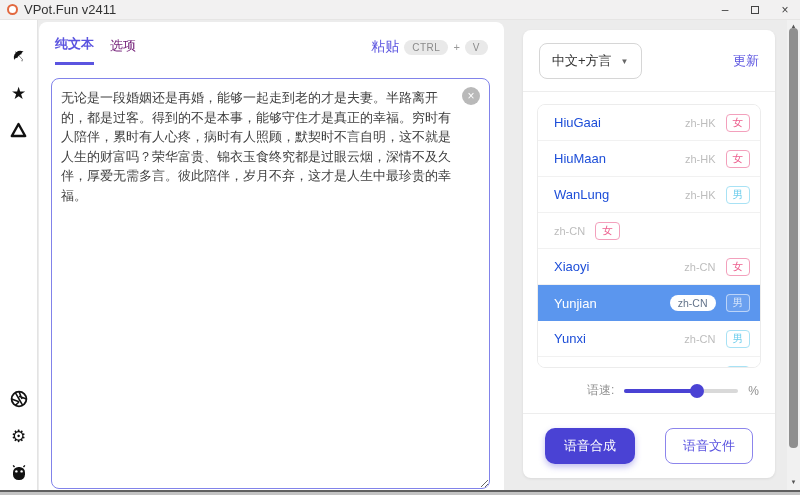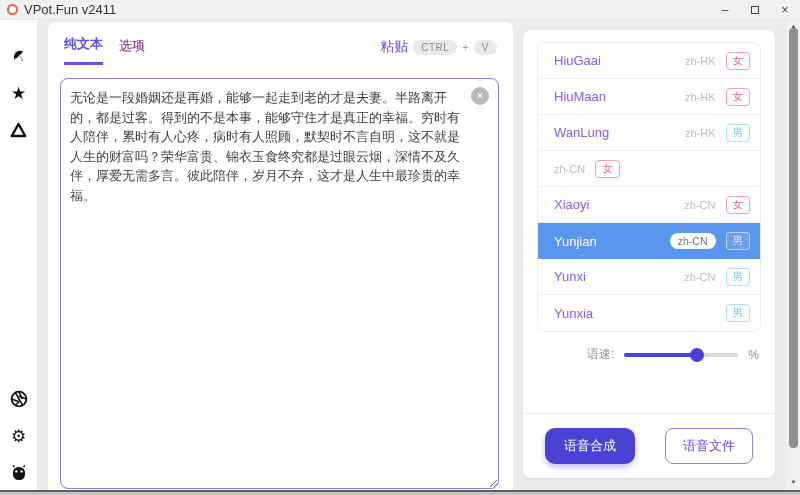--- a/index.html
+++ b/index.html
@@ -27,21 +27,21 @@
   .side-group { display:flex; flex-direction:column; align-items:center; gap:17px; }
   .side-icon { width:20px; height:20px; display:flex; align-items:center; justify-content:center;
                color:#111; }
   .umbrella { font-size:16px; transform:rotate(-42deg); }
   .star { font-size:17px; }
   .gear { font-size:17px; }
 
   .main { flex:1; position:relative; background:#ececec; }
 
   
-  .editor-card { position:absolute; left:10px; top:2px; width:465px; bottom:0;
+  .editor-card { position:absolute; left:1px; top:2px; width:465px; bottom:0;
                  background:#fff; border-radius:8px 8px 0 0; }
   .tabbar { display:flex; align-items:center; padding:12px 16px 0 16px; height:44px; }
   .tab { font-size:13px; cursor:pointer; padding-bottom:9px; }
   .tab.active { color:var(--accent); font-weight:bold; border-bottom:3px solid var(--accent); }
   .tab.inactive { color:#701a75; margin-left:16px; }
   .paste-group { margin-left:auto; display:flex; align-items:center; gap:5px; padding-bottom:6px; }
   .paste-label { color:var(--accent); font-size:14px; cursor:pointer; }
   .key-pill { background:#e9e9e9; color:#8a8a8a; font-size:10px; border-radius:9px;
               padding:2px 8px; letter-spacing:.5px; }
   .plus { color:#9a9a9a; font-size:11px; }
@@ -66,21 +66,21 @@
                  font-size:13px; color:#333; cursor:pointer;
                  font-family:"Liberation Sans","DejaVu Sans",sans-serif; }
   .caret { font-size:8px; color:#666; }
   .refresh-link { color:var(--accent); font-size:13px; cursor:pointer; text-decoration:none; }
 
   .voice-list { margin:12px 14px 4px 14px; border:1px solid #ececec; border-radius:8px;
                 overflow:hidden; }
   .voice-row { height:36px; display:flex; align-items:center; padding:0 10px 0 16px;
                border-bottom:1px solid #f1f1f1; background:#fff; cursor:pointer; }
   .voice-row:last-child { border-bottom:none; }
-  .voice-name { flex:1; font-size:13px; color:#8b5cf6; }
+  .voice-name { flex:1; font-size:13px; color:#1d4ed8; }
   .voice-locale { font-size:11px; color:#bdbdbd; margin-right:10px; }
   .gender-badge { font-size:10.5px; padding:1px 6px; border-radius:4px; border:1px solid; }
   .gender-female { color:var(--female); border-color:#f3a0bc; }
   .gender-male { color:var(--male); border-color:#a8e2f5; }
   .voice-row.selected { background:var(--selected); border-bottom:none; }
   .voice-row.selected .voice-name { color:#fff; }
   .voice-row.selected .voice-locale { background:#fff; color:#64748b; border-radius:9px;
                                       padding:2px 8px; font-size:10.5px; }
   .voice-row.selected .gender-badge { color:rgba(255,255,255,.72); border-color:rgba(255,255,255,.55);
                                       background:rgba(255,255,255,.10); }
@@ -177,20 +177,27 @@
             <span class="key-pill">V</span>
           </div>
         </div>
         <div class="textarea-wrap">
           <textarea class="main-textarea" spellcheck="false" style="">无论是一段婚姻还是再婚，能够一起走到老的才是夫妻。半路离开的，都是过客。得到的不是本事，能够守住才是真正的幸福。穷时有人陪伴，累时有人心疼，病时有人照顾，默契时不言自明，这不就是人生的财富吗？荣华富贵、锦衣玉食终究都是过眼云烟，深情不及久伴，厚爱无需多言。彼此陪伴，岁月不弃，这才是人生中最珍贵的幸福。</textarea>
           <button class="clear-btn">×</button>
         </div>
       </section>
 
       <section class="voice-card">
+        <div class="voice-header">
+          <button class="lang-select">
+            <span>中文+方言</span>
+            <span class="caret">▼</span>
+          </button>
+          <a class="refresh-link">更新</a>
+        </div>
 
         <div class="voice-list" id="voice-list">
             <div class="voice-row">
               <span class="voice-name">HiuGaai</span>
               <span class="voice-locale">zh-HK</span>
               <span class="gender-badge gender-female">女</span>
             </div>
             <div class="voice-row">
               <span class="voice-name">HiuMaan</span>
               <span class="voice-locale">zh-HK</span>

